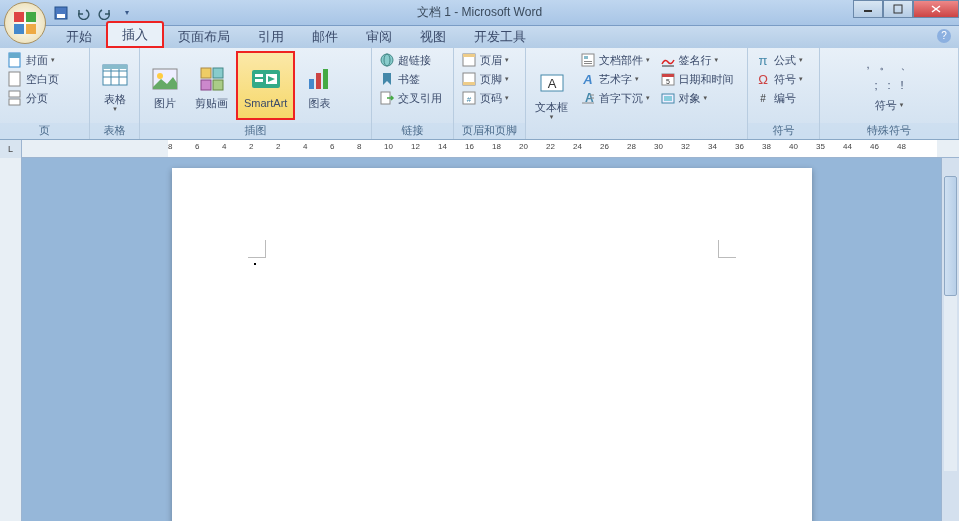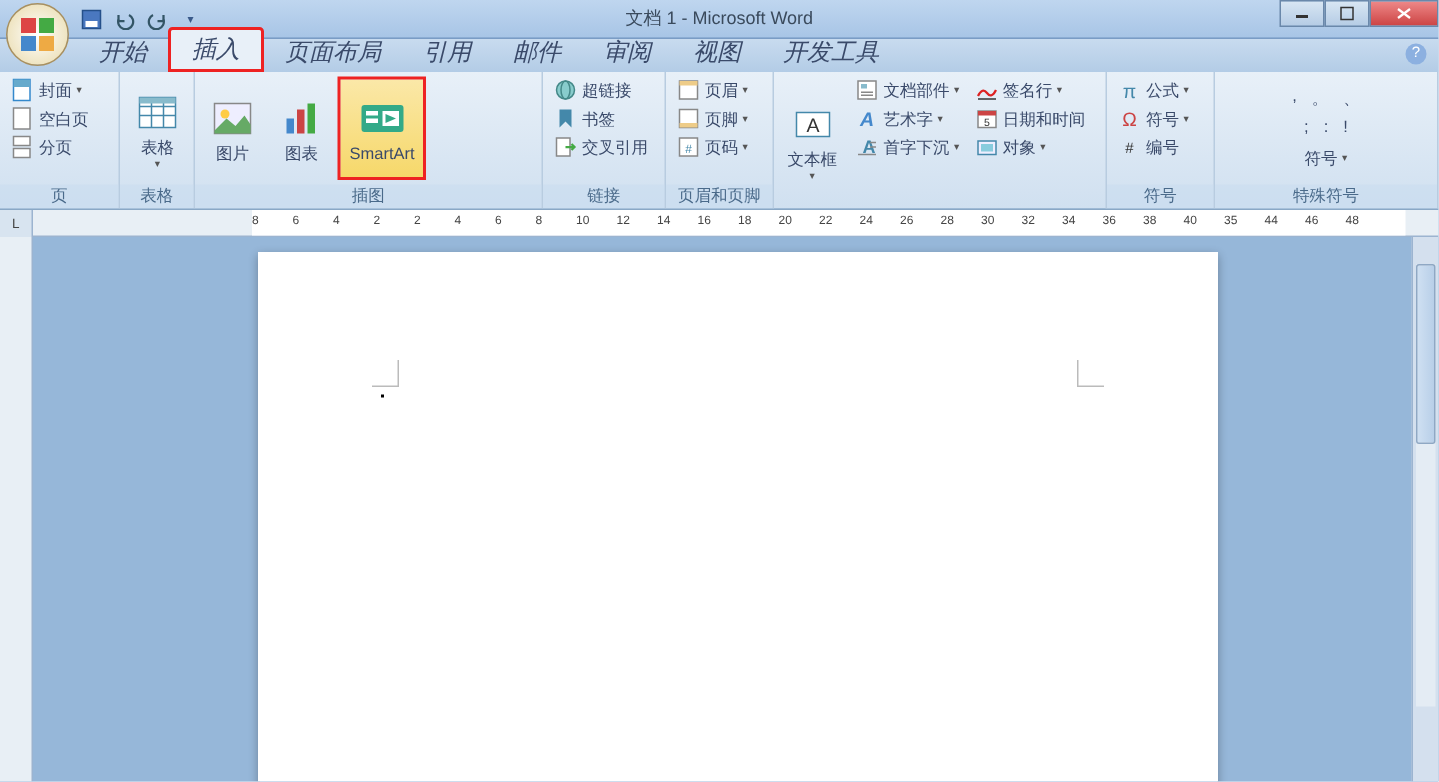--- a/index.html
+++ b/index.html
@@ -11,21 +11,21 @@
 .qat { margin-left: 52px; display: flex; gap: 4px; align-items: center; }
 .qat-btn { width: 18px; height: 18px; display: flex; align-items: center; justify-content: center; color: #3a5a8a; font-size: 11px; }
 .title-text { position: absolute; left: 50%; transform: translateX(-50%); font-size: 12px; color: #3a4a5c; }
 .win-controls { position: absolute; right: 0; top: 0; display: flex; }
 .win-btn { width: 30px; height: 18px; border: 1px solid #6a88aa; display: flex; align-items: center; justify-content: center; font-size: 10px; }
 .win-min { background: linear-gradient(#d8e6f3, #b5cce5); }
 .win-max { background: linear-gradient(#d8e6f3, #b5cce5); }
 .win-close { background: linear-gradient(#e88, #c44); width: 46px; color: #fff; }
 
 .tabs { height: 22px; background: linear-gradient(#c8dbef, #b3cce6); display: flex; align-items: flex-end; padding-left: 52px; position: relative; }
-.tab { padding: 3px 14px 2px; font-size: 16px; color: #3a4a6a; cursor: pointer; font-style: italic; }
+.tab { padding: 3px 14px 2px; font-size: 13px; color: #3a4a6a; cursor: pointer; }
 .tab.active { background: #e8f0f8; border: 1px solid #8aa8c6; border-bottom: none; border-radius: 3px 3px 0 0; }
 .tab.highlight { border: 2px solid #e22; }
 .help-icon { position: absolute; right: 8px; top: 3px; width: 14px; height: 14px; border-radius: 50%; background: #8cb0e0; color: #fff; font-size: 10px; text-align: center; line-height: 14px; }
 
 .ribbon { height: 92px; background: linear-gradient(#e8f0f8, #d0e0f0); display: flex; border-bottom: 1px solid #8aa8c6; }
 .group { border-right: 1px solid #b8cce0; display: flex; flex-direction: column; }
 .group-body { flex: 1; display: flex; padding: 3px; gap: 2px; }
 .group-label { height: 16px; text-align: center; font-size: 11px; color: #4a6a8a; background: rgba(200,220,240,0.5); }
 
 .btn-lg { display: flex; flex-direction: column; align-items: center; justify-content: center; padding: 2px 6px; font-size: 11px; color: #3a4a6a; cursor: pointer; min-width: 44px; }
@@ -120,21 +120,21 @@
   <div class="tab">引用</div>
   <div class="tab">邮件</div>
   <div class="tab">审阅</div>
   <div class="tab">视图</div>
   <div class="tab">开发工具</div>
   <div class="help-icon">?</div>
 </div>
 
 <div class="ribbon">
 
-  <div class="group" style="width:80px">
+  <div class="group" style="width:90px">
     <div class="group-body">
       <div class="btn-sm-col">
         <div class="btn-sm">
             <span class="icon">
               <svg width="16" height="16">
                 <rect x="2" y="1" width="11" height="14" fill="#fff" stroke="#38c"></rect>
                 <rect x="2" y="1" width="11" height="5" fill="#6ac"></rect>
               </svg>
             </span>
             <span>封面</span>
@@ -190,38 +190,49 @@
               <rect x="2" y="4" width="24" height="20" fill="#eef" stroke="#888"></rect>
               <circle cx="9" cy="11" r="3" fill="#fc4"></circle>
               <path d="M2 22 L10 14 L16 19 L22 12 L26 18 L26 24 L2 24 Z" fill="#6a6"></path>
             </svg>
           </span>
         <span class="lbl">图片</span>
       </div>
       <div class="btn-lg">
         <span class="icon">
             <svg width="28" height="28">
-              <rect x="4" y="14" width="5" height="10" fill="#48c"></rect>
-              <rect x="11" y="8" width="5" height="16" fill="#c44"></rect>
-              <rect x="18" y="4" width="5" height="20" fill="#4a4"></rect>
-            </svg>
-          </span>
-        <span class="lbl">图表</span>
+              <rect x="3" y="3" width="10" height="10" fill="#ec6" stroke="#a84"></rect>
+              <rect x="15" y="3" width="10" height="10" fill="#8cc" stroke="#488"></rect>
+              <rect x="3" y="15" width="10" height="10" fill="#c8c" stroke="#848"></rect>
+              <rect x="15" y="15" width="10" height="10" fill="#ac8" stroke="#684"></rect>
+            </svg>
+          </span>
+        <span class="lbl">剪贴画</span>
       </div>
       <div class="btn-lg highlight">
         <span class="icon">
             <svg width="30" height="26">
               <rect x="1" y="4" width="28" height="18" fill="#3a8" rx="2"></rect>
               <rect x="4" y="8" width="8" height="3" fill="#fff"></rect>
               <rect x="4" y="13" width="8" height="3" fill="#fff"></rect>
               <path d="M15 8 L26 8 L26 18 L15 18 Z" fill="#fff"></path>
               <path d="M17 10 L24 13 L17 16 Z" fill="#3a8"></path>
             </svg>
           </span>
         <span class="lbl">SmartArt</span>
+      </div>
+      <div class="btn-lg">
+        <span class="icon">
+            <svg width="28" height="28">
+              <rect x="4" y="14" width="5" height="10" fill="#48c"></rect>
+              <rect x="11" y="8" width="5" height="16" fill="#c44"></rect>
+              <rect x="18" y="4" width="5" height="20" fill="#4a4"></rect>
+            </svg>
+          </span>
+        <span class="lbl">图表</span>
       </div>
     </div>
     <div class="group-label">插图</div>
   </div>
 
   <div class="group" style="width:82px">
     <div class="group-body">
       <div class="btn-sm-col">
         <div class="btn-sm">
             <span class="icon">

